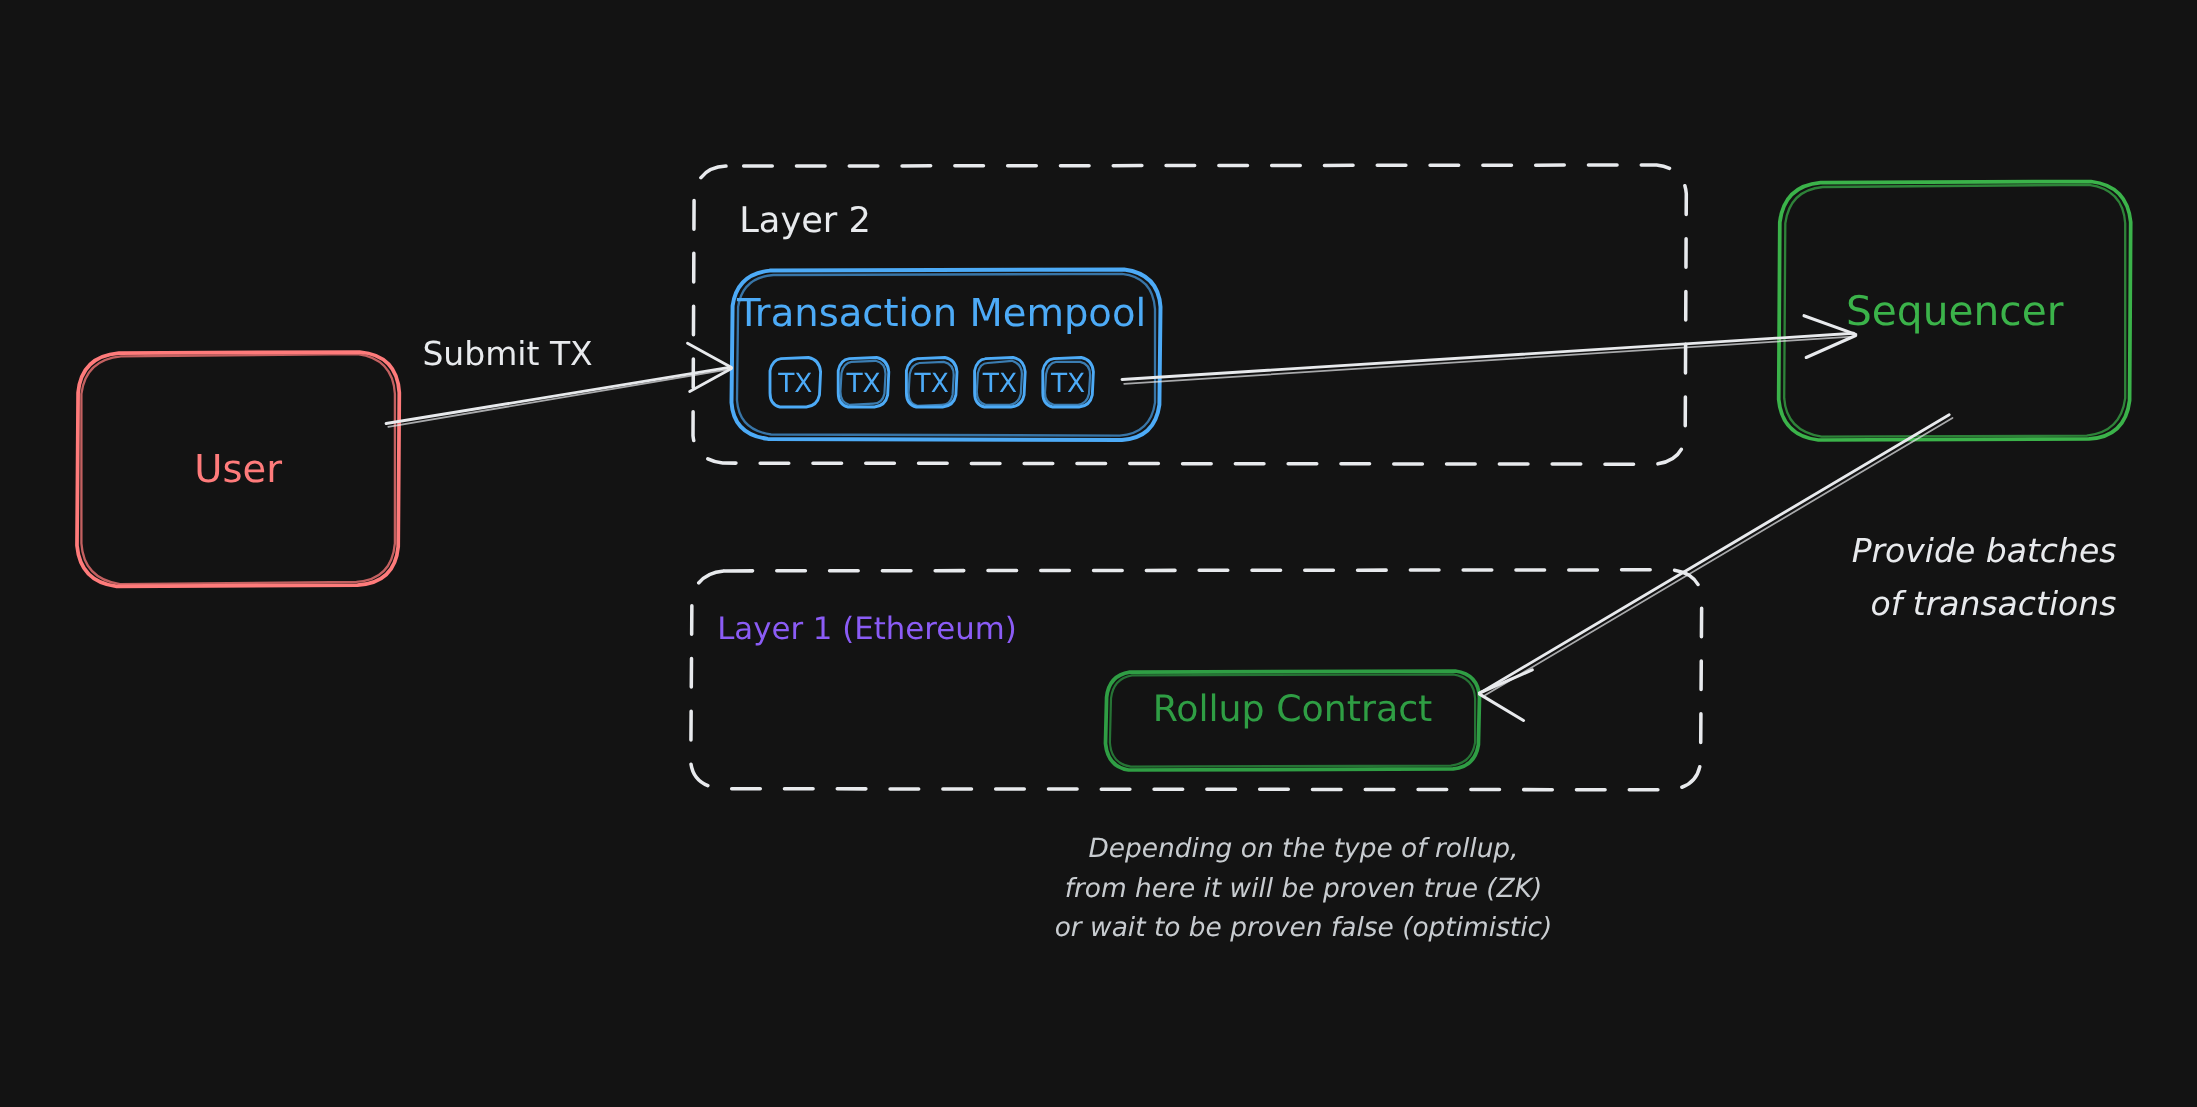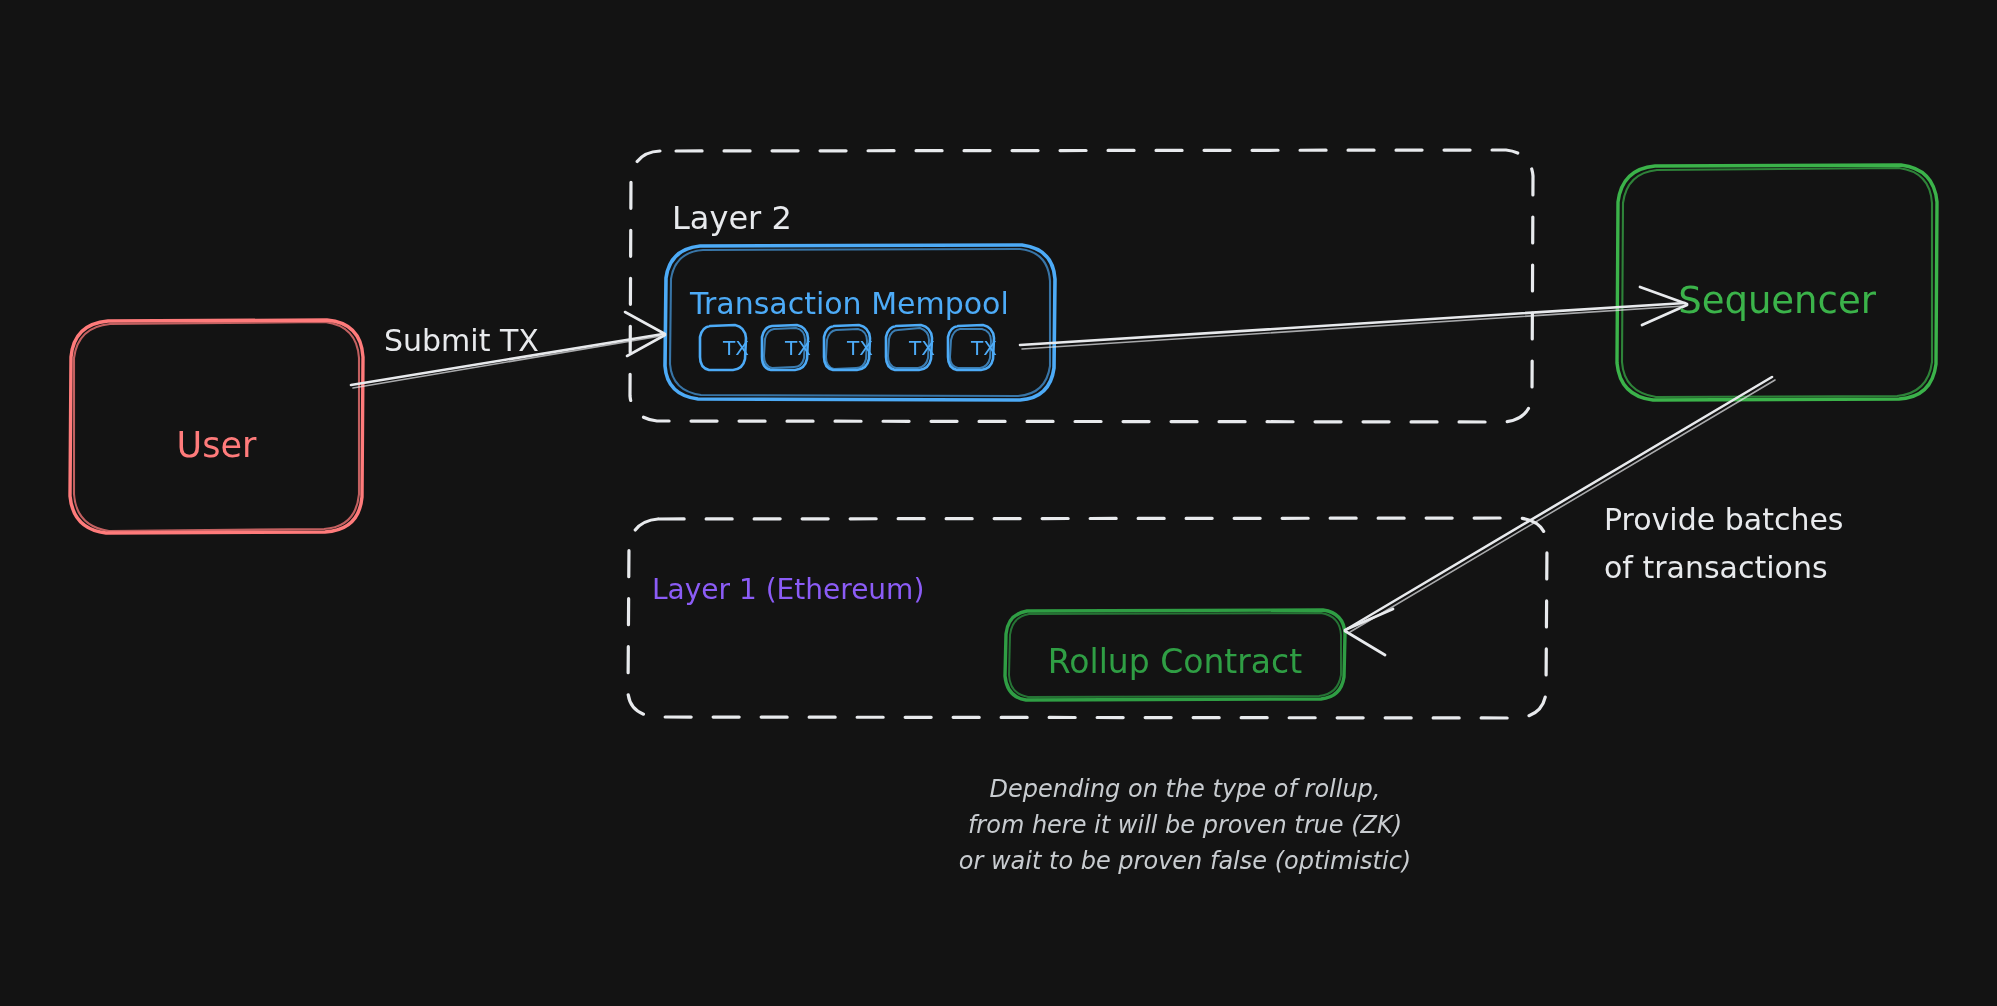--- a/index.html
+++ b/index.html
@@ -34,21 +34,20 @@
     align-items: center;
     justify-content: center;
     text-align: center;
     white-space: pre;
     pointer-events: none;
     font-family: "DejaVu Sans", sans-serif;
   }
   .handw {
     font-family: "DejaVu Sans", sans-serif;
     font-weight: 400;
-    margin-top: 18px;
   }
   
   #user-label {
     left: 70px; top: 320px; width: 293px; height: 213px;
     color: #ff7b7b; font-size: 35px;
   }
   #sequencer-label {
     left: 1617px; top: 165px; width: 320px; height: 235px;
     color: #3bb34a; font-size: 37px; border-radius: 11px;
   }
@@ -60,54 +59,54 @@
     left: 672px; top: 177px; width: 300px; height: 46px;
     color: #e8eaed; font-size: 32px;
     justify-content: flex-start;
   }
   #layer1-label {
     left: 652px; top: 548px; width: 420px; height: 46px;
     color: #8b5cf6; font-size: 28px;
     justify-content: flex-start;
   }
   #mempool-title {
-    left: 690px; top: 262px; width: 340px; height: 46px;
-    color: #4dabf7; font-size: 30px;
+    left: 670px; top: 262px; width: 340px; height: 46px;
+    color: #4dabf7; font-size: 35px;
     justify-content: flex-start;
   }
   #submit-tx-label {
     left: 384px; top: 300px; width: 210px; height: 44px;
     color: #e8eaed; font-size: 30px;
     justify-content: flex-start;
   }
   #provide-batches-label {
     left: 1604px; top: 478px; width: 320px; height: 100px;
     color: #e8eaed; font-size: 30px;
     justify-content: flex-start;
-    align-items: flex-start;
+    align-items: flex-end;
     flex-direction: column;
     line-height: 48px;
+    font-style: italic;
   }
   #footnote {
     left: 880px; top: 752px; width: 610px; height: 110px;
     color: #c8ccd0; font-size: 24px;
     flex-direction: column;
     align-items: center;
     line-height: 36px;
     font-style: italic;
   }
   .tx-label {
     position: absolute;
     display: flex;
     align-items: center;
     justify-content: center;
     color: #4dabf7;
-    font-size: 20px;
+    font-size: 24px;
     pointer-events: none;
-    padding-left: 13px;
   }
 </style>
 </head>
 <body>
 
 <div id="canvas">
 
   <svg class="layer" viewBox="0 0 1997 1006" xmlns="http://www.w3.org/2000/svg">
 
     <g>

